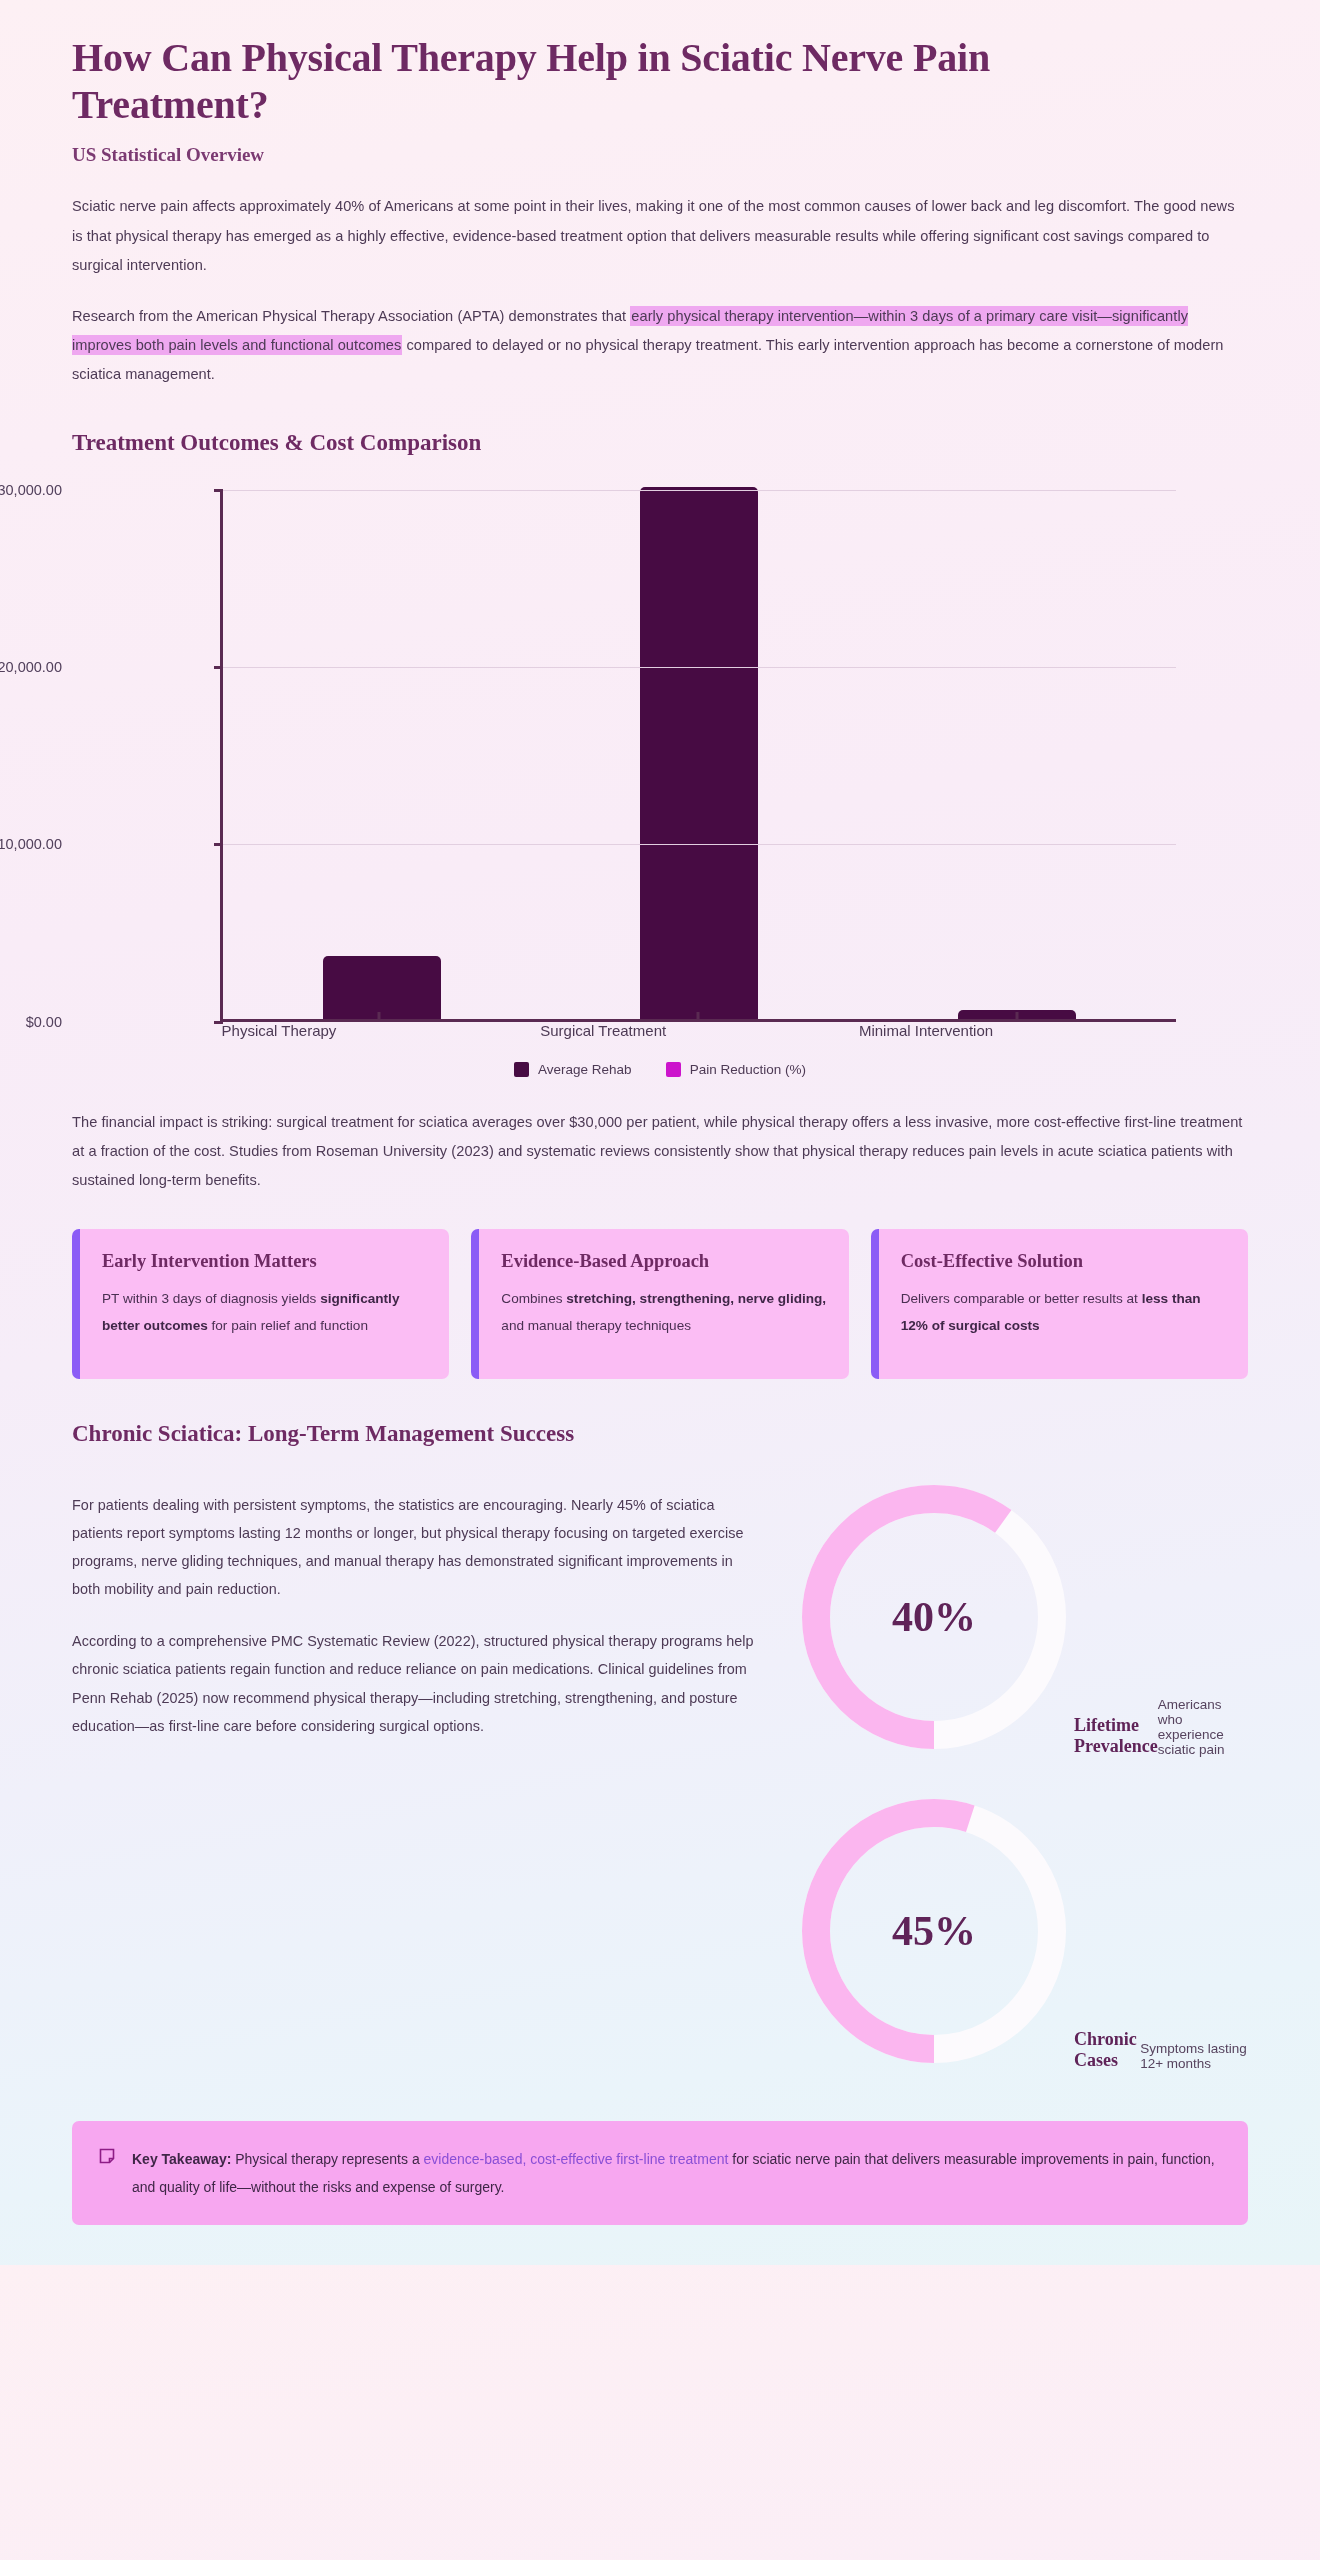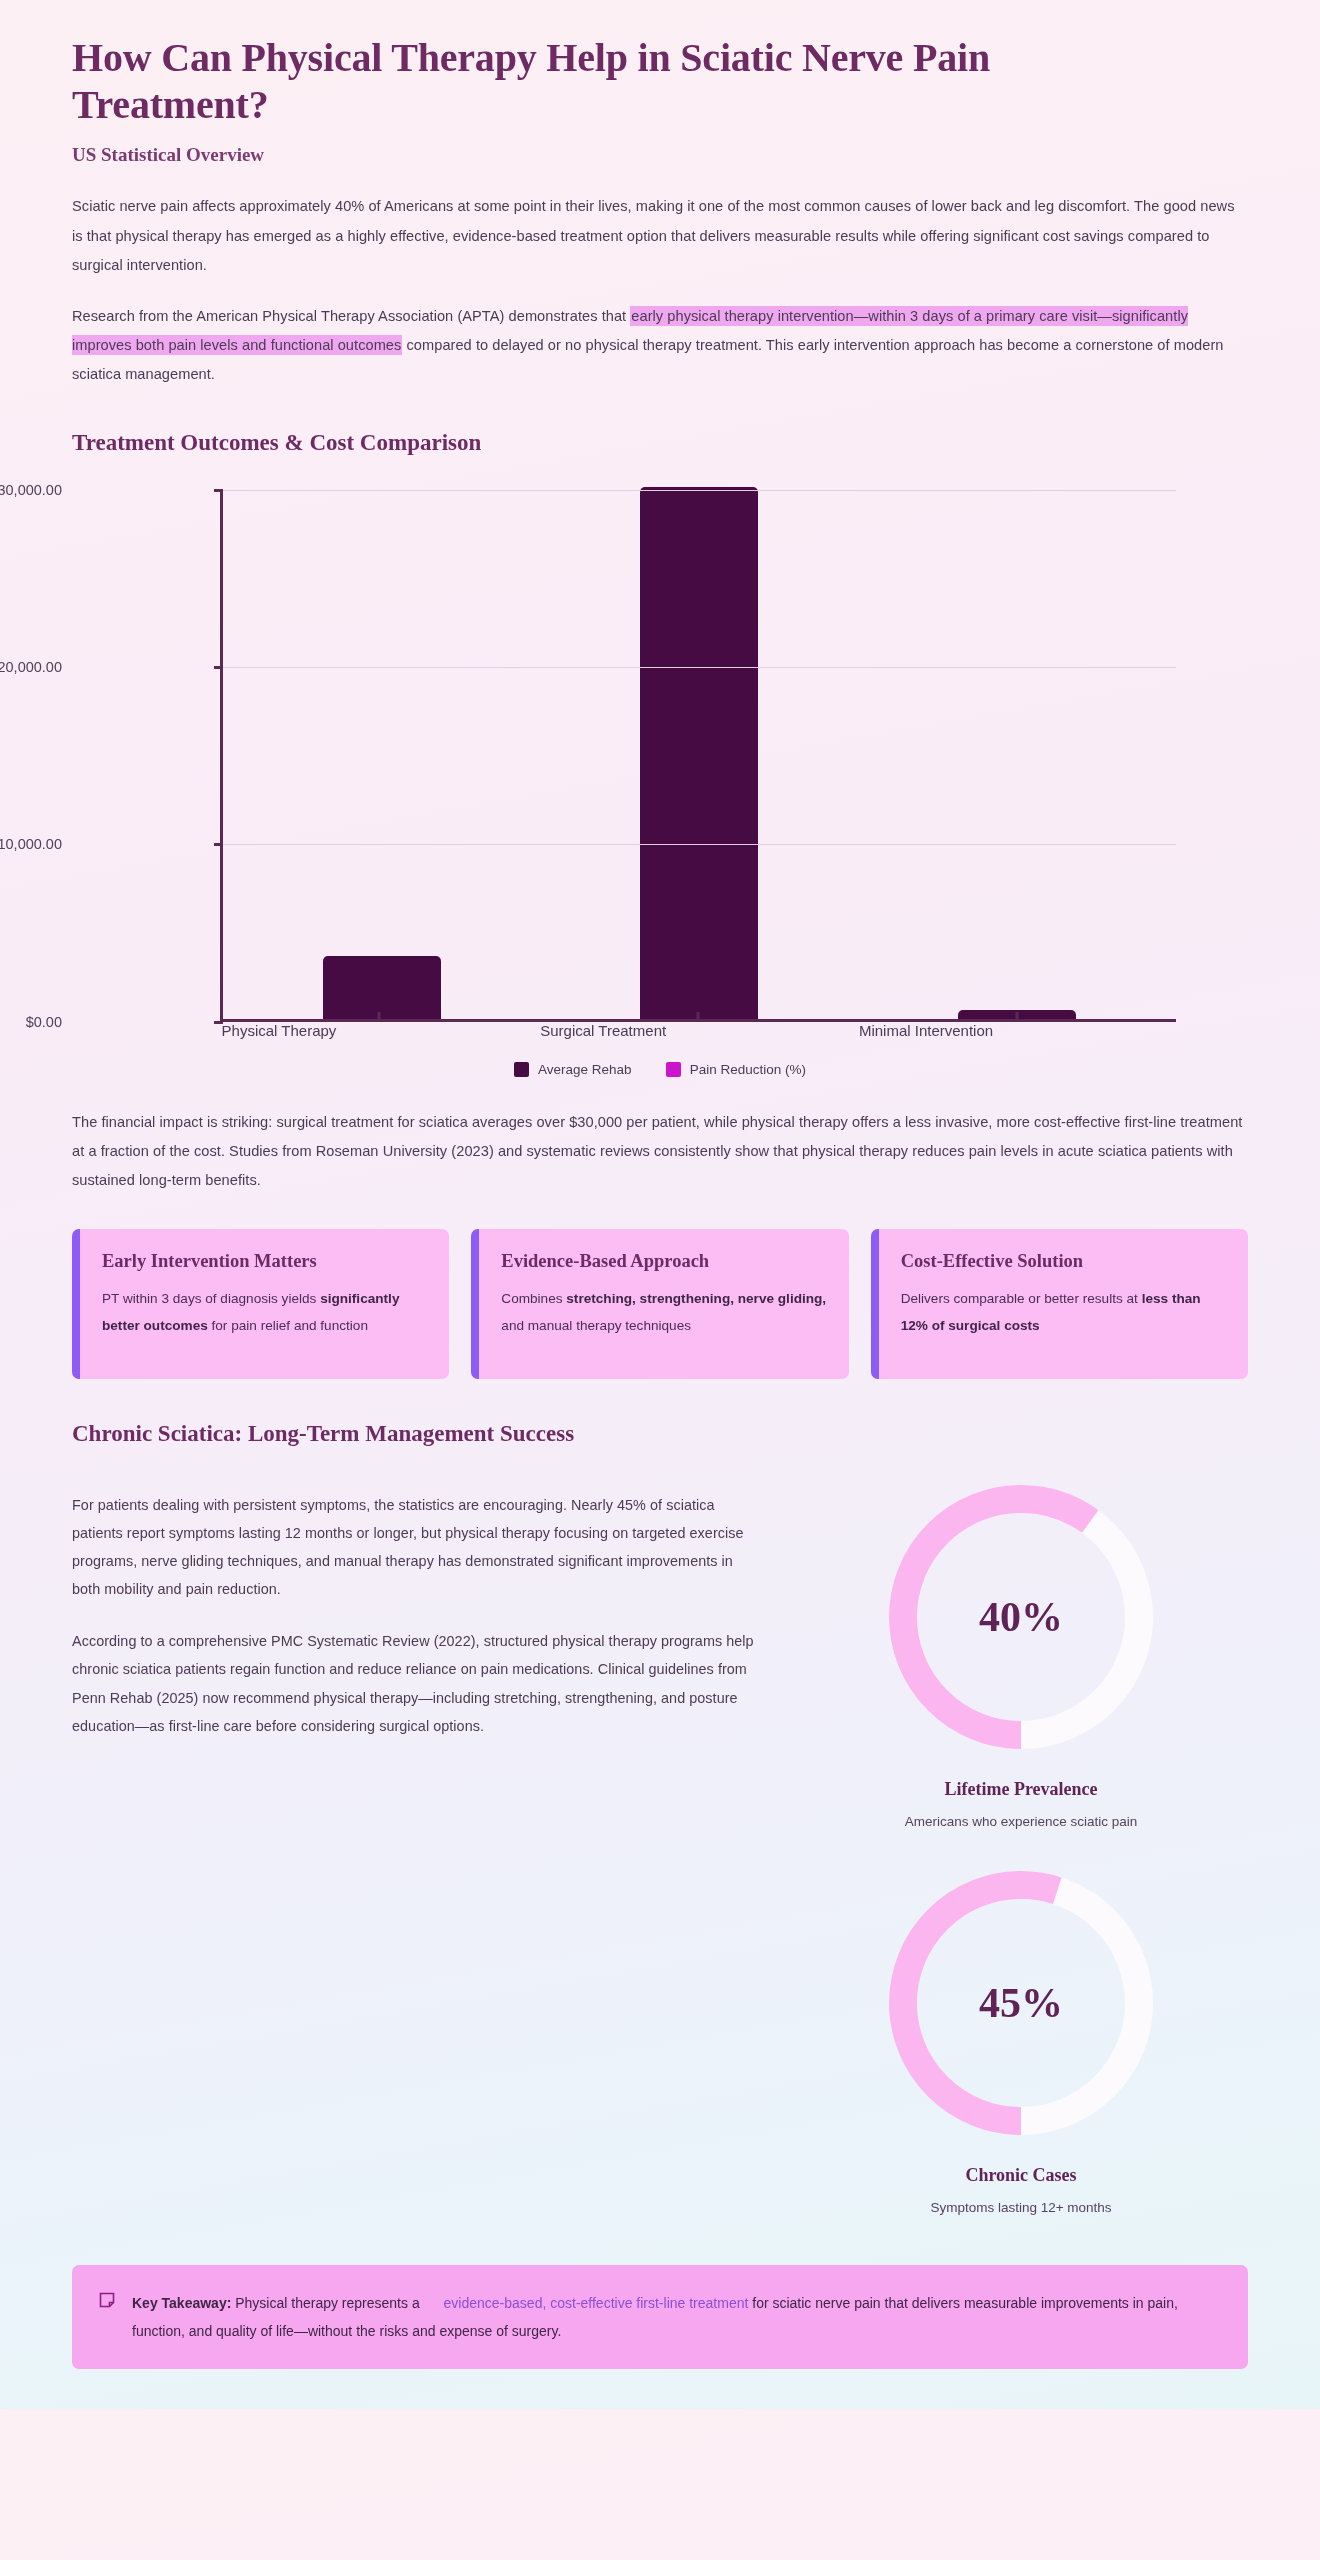--- a/index.html
+++ b/index.html
@@ -104,42 +104,42 @@
   }
   .card p { font-size: 13.6px; line-height: 1.95; color: #4a2f52; }
   .card b { font-weight: 700; color: #3f2647; }
 
   
   .chronic { display: flex; gap: 32px; margin-top: 20px; align-items: flex-start; }
   .chronic-left { width: 690px; }
   .chronic-left p.body { margin-top: 24px; line-height: 1.95; font-size: 14.4px; }
   .chronic-right { flex: 1; display: flex; flex-direction: column; align-items: center; gap: 34px; padding-top: 10px; }
 
-  .donut-block { display: flex; flex-direction: column; align-items: center; }
+  .donut-block { display: flex; flex-direction: row; align-items: flex-end; }
   .donut { position: relative; width: 280px; height: 280px; }
   .donut svg { display: block; transform: rotate(-90deg); }
   .donut .center {
     position: absolute; inset: 0; display: flex; align-items: center; justify-content: center;
     font-family: "Liberation Serif", serif; font-size: 42px; font-weight: 700; color: #5f2358;
   }
   .donut-title {
     font-family: "Liberation Serif", serif; font-size: 18px; font-weight: 700;
     color: #5f2358; margin-top: 22px;
   }
   .donut-caption { font-size: 13.5px; color: #56435e; margin-top: 14px; }
 
   
   .takeaway {
     margin-top: 50px; background: #f7a7f0; border-radius: 7px;
     padding: 24px 26px; display: flex; gap: 16px; align-items: flex-start;
   }
   .takeaway .note-icon { flex: 0 0 auto; margin-top: 2px; }
   .takeaway p { font-size: 14px; line-height: 2.0; color: #3f2647; }
   .takeaway b { font-weight: 700; }
-  .takeaway .link { color: #8a4fd6; margin-left: 20px; }
+  .takeaway .link { color: #8a4fd6; }
 </style>
 </head>
 <body>
 
 <div class="page">
 
   <h1 class="title">How Can Physical Therapy Help in Sciatic Nerve Pain Treatment?</h1>
   <div class="subtitle">US Statistical Overview</div>
 
   <p class="body">Sciatic nerve pain affects approximately 40% of Americans at some point in their lives, making it one of the most common causes of lower back and leg discomfort. The good news is that physical therapy has emerged as a highly effective, evidence-based treatment option that delivers measurable results while offering significant cost savings compared to surgical intervention.</p>

